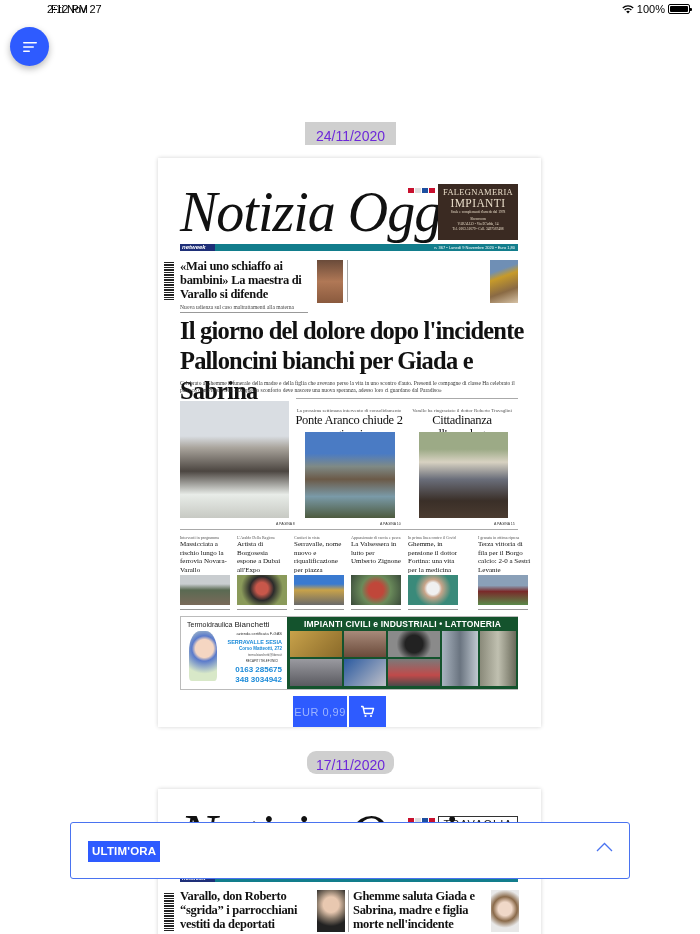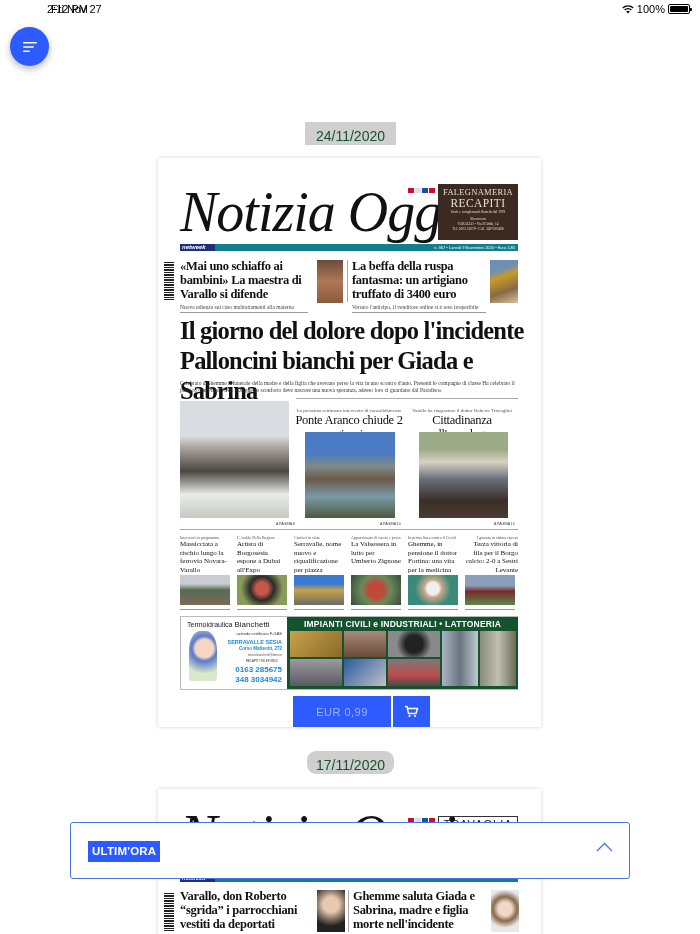--- a/index.html
+++ b/index.html
@@ -7,21 +7,21 @@
   .statusbar { position: absolute; top: 0; left: 0; width: 700px; height: 18px; font-size: 11px; color: #000; }
   .statusbar .time { position: absolute; left: 12px; top: 3px; margin-left: 35px; }
   .statusbar .date { position: absolute; left: 51px; top: 3px; }
   .statusbar .right { position: absolute; right: 10px; top: 3px; display: flex; align-items: center; gap: 3px; }
   .battery { width: 22px; height: 10px; border: 1px solid #000; border-radius: 2px; position: relative; padding: 1px; }
   .battery .fill { width: 100%; height: 100%; background: #000; border-radius: 1px; }
   .battery::after { content: ""; position: absolute; right: -3px; top: 3px; width: 2px; height: 3px; background: #000; border-radius: 0 1px 1px 0; }
 
   .fab { position: absolute; left: 10px; top: 27px; width: 39px; height: 39px; border-radius: 50%; background: #2e5bff; box-shadow: 0 3px 7px rgba(0,0,0,0.28); display: flex; align-items: center; justify-content: center; cursor: pointer; }
 
-  .date-chip { position: absolute; background: #cfcfcf; color: #14532d; font-size: 14px; text-align: center; line-height: 29px; height: 23px; }
+  .date-chip { position: absolute; background: #cfcfcf; color: #6d28d9; font-size: 14px; text-align: center; line-height: 29px; height: 23px; }
   .paper { position: absolute; background: #fff; box-shadow: 0 0 4px rgba(0,0,0,0.18); overflow: hidden; }
 
   .masthead { position: absolute; left: 22px; top: 22px; font-family: "Liberation Serif", serif; font-style: italic; font-weight: normal; font-size: 56px; color: #111; letter-spacing: -1px; }
   .flag { position: absolute; display: flex; gap: 1px; }
   .flag span { width: 6px; height: 5px; display: block; }
   .ad-top { position: absolute; left: 280px; top: 26px; width: 80px; height: 56px; background: #3a2a22; color: #e8dcc8; font-family: "Liberation Serif", serif; text-align: center; padding-top: 3px; }
   .ad-top .l1 { font-size: 8.5px; letter-spacing: 0.3px; }
   .ad-top .l2 { font-size: 11.5px; letter-spacing: 0.4px; }
   .ad-top .l3 { font-size: 3.5px; margin-top: 1px; }
   .ad-top .l4 { font-size: 3.5px; margin-top: 3px; }
@@ -97,44 +97,39 @@
 <div class="paper" style="left:158px; top:158px; width:383px; height:569px;">
   <div class="masthead">Notizia Oggi</div>
   <div class="flag" style="left:250px; top:30px;">
     <span style="background:#c8102e"></span>
       <span style="background:#ddd"></span>
       <span style="background:#1d4fa0"></span>
       <span style="background:#c8102e"></span>
   </div>
   <div class="ad-top">
     <div class="l1">FALEGNAMERIA</div>
-    <div class="l2">RECAPITI</div>
+    <div class="l2">IMPIANTI</div>
     <div class="l3">Scale e complementi d'arredo dal 1978</div>
     <div class="l4">Showroom</div>
     <div class="l3">VARALLO - Via D'Adda, 14</div>
     <div class="l3">Tel. 0163.51679 - Cell. 3497567488</div>
   </div>
   <div class="netbar">
     <div class="logo">netweek</div>
     <div class="info">n. 367 • Lunedì 9 Novembre 2020 • Euro 1,80</div>
   </div>
 
   <div class="barcode" style="left:6px; top:104px;"></div>
   <div class="teaser" style="left:22px; top:101px; width:128px;">
     <div class="h">«Mai uno schiaffo ai bambini» La maestra di Varallo si difende</div>
     <div class="s">Nuova udienza sul caso maltrattamenti alla materna</div>
     <div class="rule"></div>
   </div>
   <div class="thumb" style="left:159px; top:102px; width:26px; height:43px; background:linear-gradient(180deg,#6a4b3a,#b07856 50%,#8a5a3e);"></div>
   <div class="hr" style="left:189px; top:102px; width:1px; height:42px;"></div>
-  <div class="teaser" style="left:194px; top:101px; width:134px;">
-    <div class="h">La beffa della ruspa fantasma: un artigiano truffato di 3400 euro</div>
-    <div class="s">Versato l'anticipo, il venditore online si è reso irreperibile</div>
-    <div class="rule"></div>
-  </div>
   <div class="thumb" style="left:332px; top:102px; width:28px; height:43px; background:linear-gradient(160deg,#6f8fb5 0 25%,#c69a2a 40%,#8a6a44 70%,#d6c2a6);"></div>
 
   <div class="headline">
     <div>Il giorno del dolore dopo l'incidente</div>
     <div>Palloncini bianchi per Giada e Sabrina</div>
   </div>
   <div class="lede">Celebrato a Ghemme il funerale della madre e della figlia che avevano perso la vita in uno scontro d'auto. Presenti le compagne di classe Ha celebrato il parroco don Piero Villa: «Da questo sconforto deve nascere una nuova speranza, adesso loro ci guardano dal Paradiso»</div>
   <div class="hr" style="left:138px; top:240px; width:222px;"></div>
 
   <div class="thumb" style="left:22px; top:243px; width:109px; height:117px; background:linear-gradient(180deg,#d9dde2 0 30%,#a9a49c 40%,#4c4641 60%,#e8ece8 80%,#c7c9c3);"></div>
@@ -178,21 +173,21 @@
     <div class="h">La Valsessera in lutto per Umberto Zignone</div>
     <div class="img" style="background:radial-gradient(circle at 50% 50%,#c0473a 0 25%,#6a8a5a 50%,#3a4a3a);"></div>
     <div class="ln"></div>
   </div>
   <div class="mini" style="left:250px; top:377px;">
     <div class="k">In prima linea contro il Covid</div>
     <div class="h">Ghemme, in pensione il dottor Fortina: una vita per la medicina</div>
     <div class="img" style="background:radial-gradient(circle at 50% 45%,#f0f0f0 0 20%,#c9a58a 30%,#3a8a7a 60%);"></div>
     <div class="ln"></div>
   </div>
-  <div class="mini" style="left:307px; top:377px; width:53px;text-align:right;">
+  <div class="mini" style="left:320px; top:377px; width:53px;">
     <div class="k">I granata in ottima ripresa</div>
     <div class="h">Terza vittoria di fila per il Borgo calcio: 2-0 a Sestri Levante</div>
     <div class="img" style="background:linear-gradient(180deg,#8aa0b8 0 35%,#7a2a2a 55%,#5a8a4a);"></div>
     <div class="ln"></div>
   </div>
 
   <div class="ad-bottom">
     <div class="ad-left">
       <div style="position:absolute; left:6px; top:3px; font-size:7px; color:#222; white-space:nowrap;"><span>Termoidraulica</span> <span style="font-size:8px;">Bianchetti</span></div>
       <div style="position:absolute; right:4px; top:14px; font-size:4px; color:#333;">azienda certificata F-GAS</div>
@@ -214,21 +209,21 @@
         <div style="grid-row:span 2; background:linear-gradient(90deg,#8a8a7a,#c0c0b0,#6a6a5a);"></div>
         <div style="background:linear-gradient(180deg,#9a9aa0,#5a5a60);"></div>
         <div style="background:linear-gradient(135deg,#2a5aa0,#c0c0c8);"></div>
         <div style="background:linear-gradient(180deg,#7a7a7a,#c04a4a 60%,#4a4a4a);"></div>
       </div>
     </div>
   </div>
 </div>
 
 <div class="buy-row" style="left:293px; top:696px;">
-  <div class="buy-btn" style="width:98px;">EUR 0,99</div>
+  <div class="buy-btn" style="width:54px;">EUR 0,99</div>
   <div class="cart-btn">
     <svg width="15" height="13" viewBox="0 0 15 13">
       <path d="M1 1.5 H3 L4.5 8.5 H12 L13.5 3.5 H4" stroke="#fff" stroke-width="1.4" fill="none" stroke-linejoin="round"></path>
       <circle cx="5.5" cy="11" r="1.1" fill="#fff"></circle>
       <circle cx="11" cy="11" r="1.1" fill="#fff"></circle>
     </svg>
   </div>
 </div>
 
 <div class="date-chip" style="left:307px; top:751px; width:87px;border-radius:9px;">17/11/2020</div>

